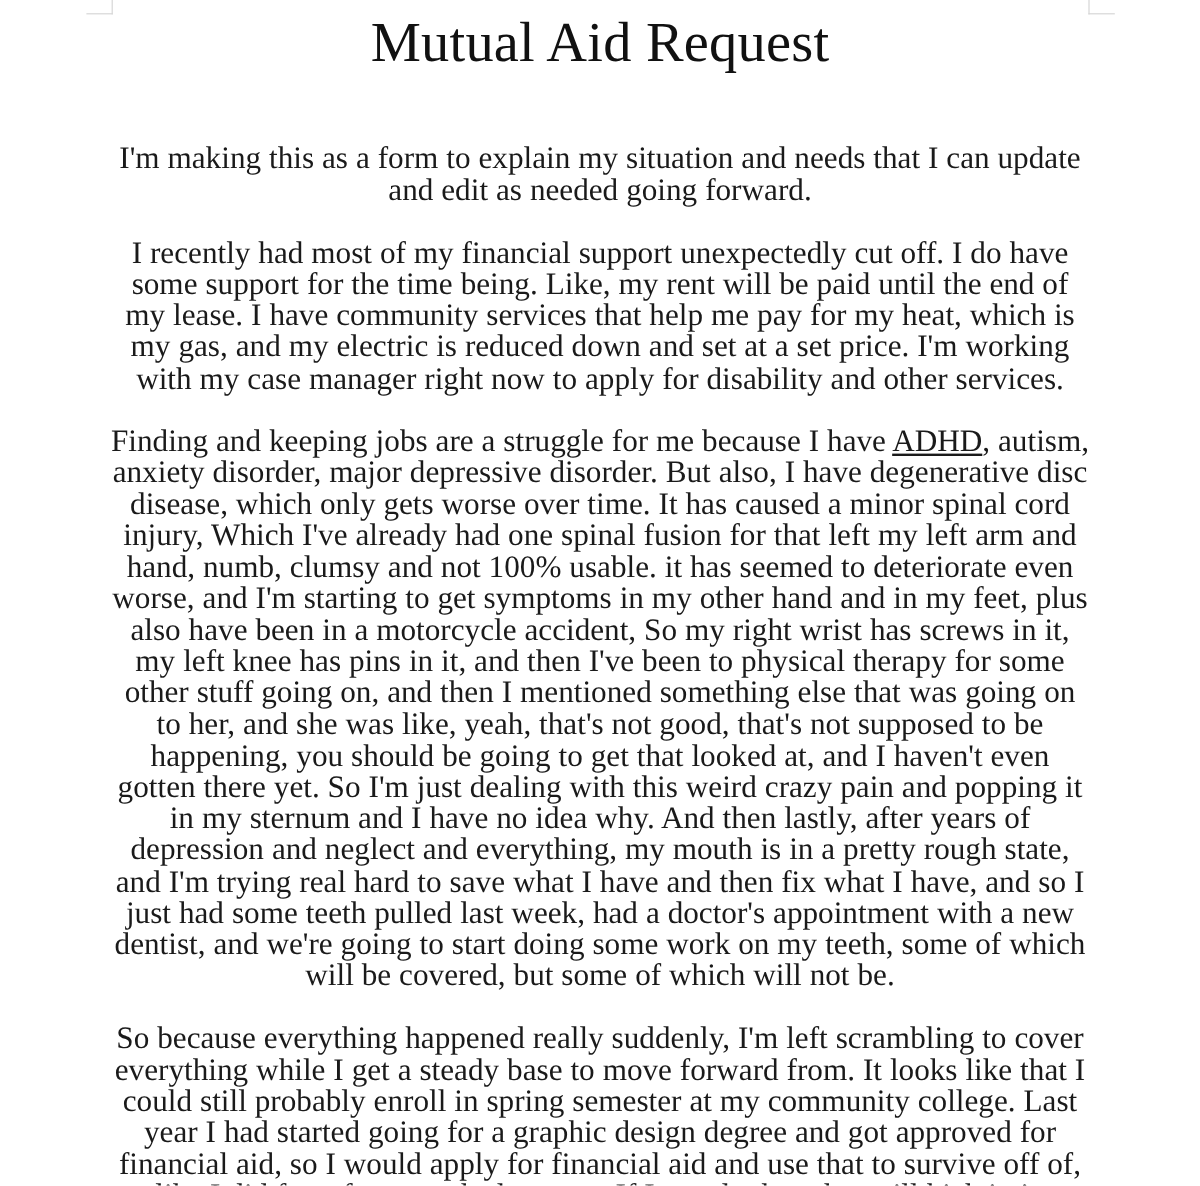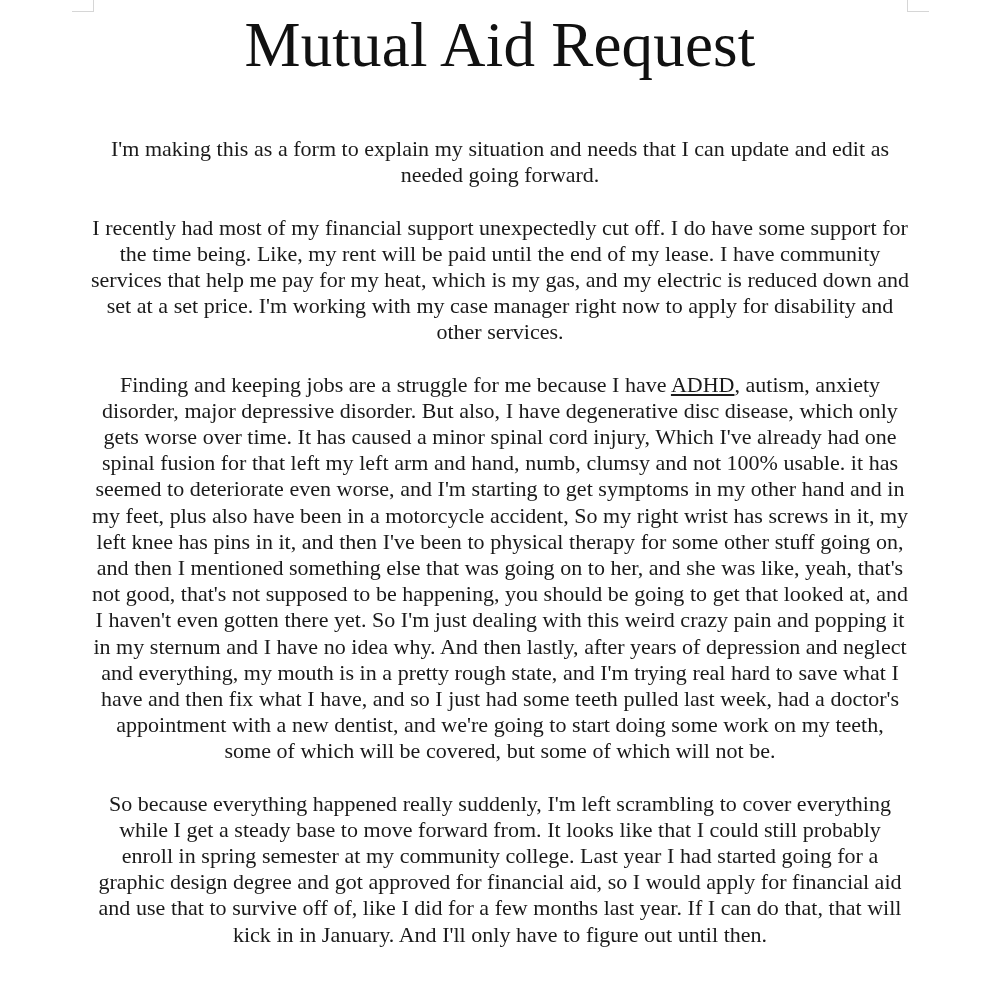--- a/index.html
+++ b/index.html
@@ -39,37 +39,37 @@
   .page {
     position: absolute;
     left: 0;
     top: 0;
     width: 1000px;
   }
 
   .doc-title {
     text-align: center;
     font-weight: normal;
-    font-size: 63px;
+    font-size: 47px;
     line-height: 1.05;
     margin: 0;
     padding-top: 12px;
     letter-spacing: 0.2px;
     color: #111111;
   }
 
   .doc-body {
     margin: 0 auto;
     width: 818px;
     padding-top: 58px;
   }
 
   .para {
     text-align: center;
-    font-size: 22px;
+    font-size: 26px;
     line-height: 26.2px;
     margin: 0 0 26px 0;
     color: #1a1a1a;
     word-spacing: 0.1px;
   }
   .para:last-child {
     margin-bottom: 0;
   }
 
   

